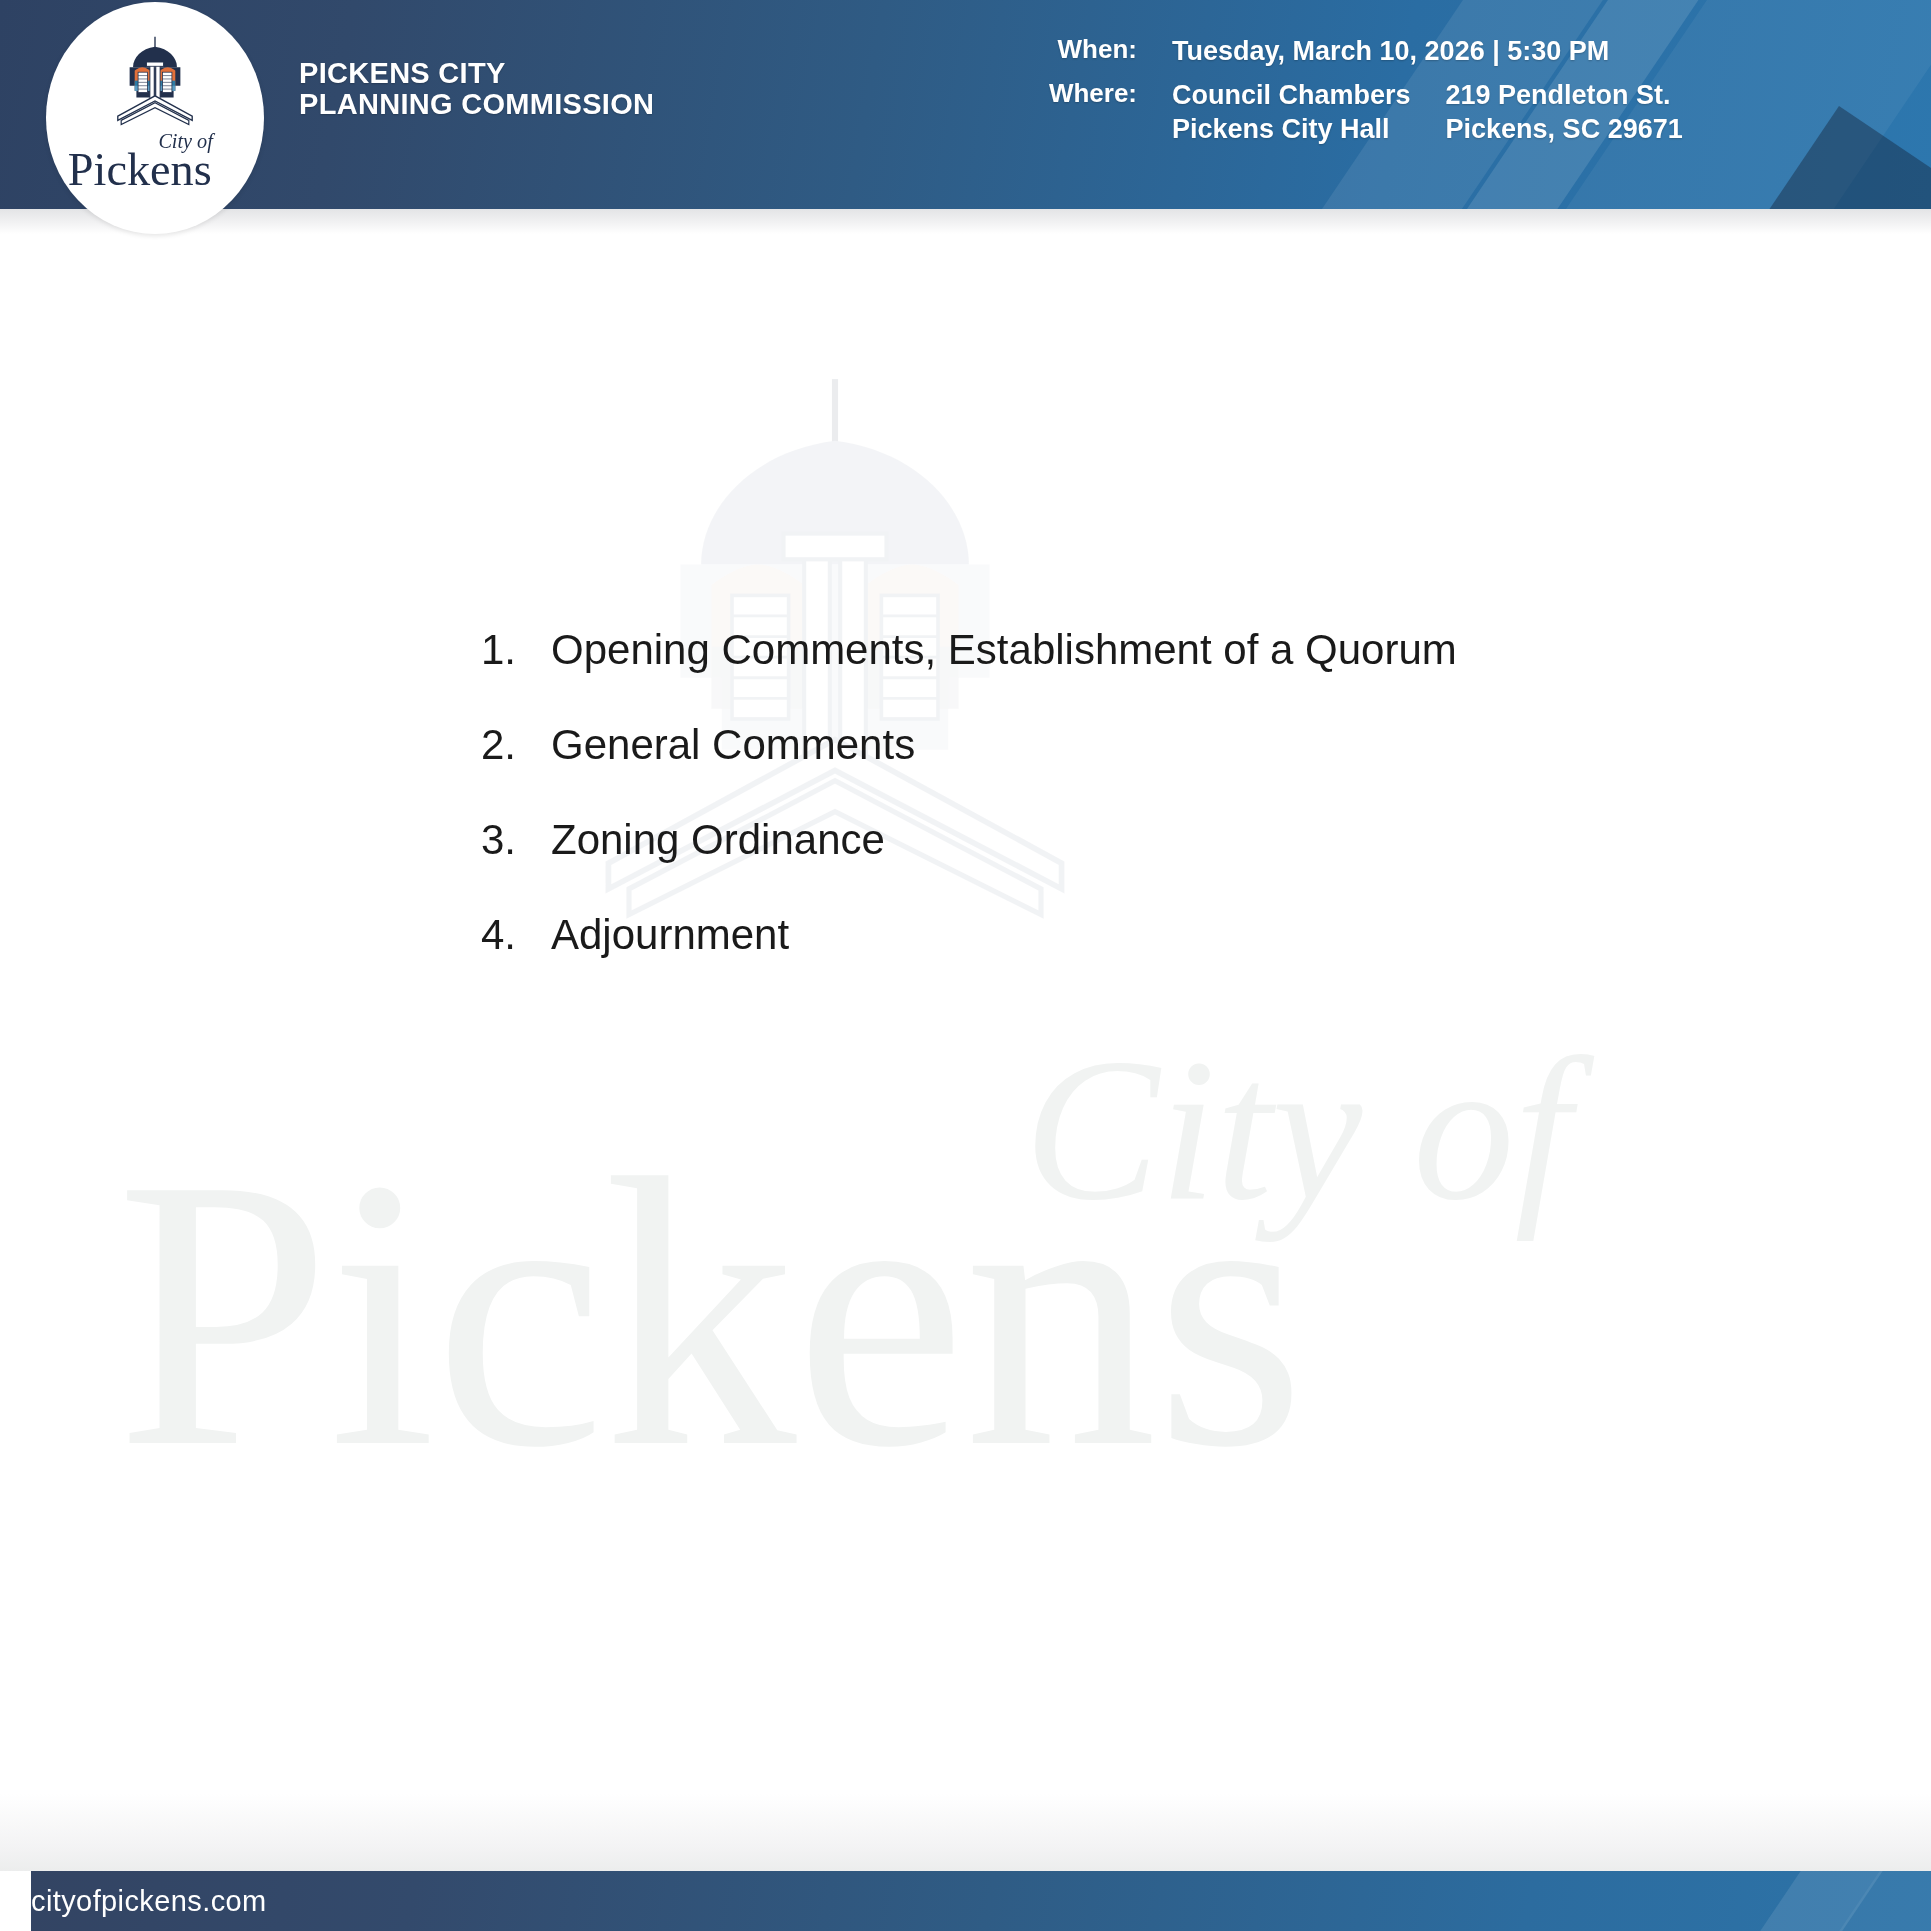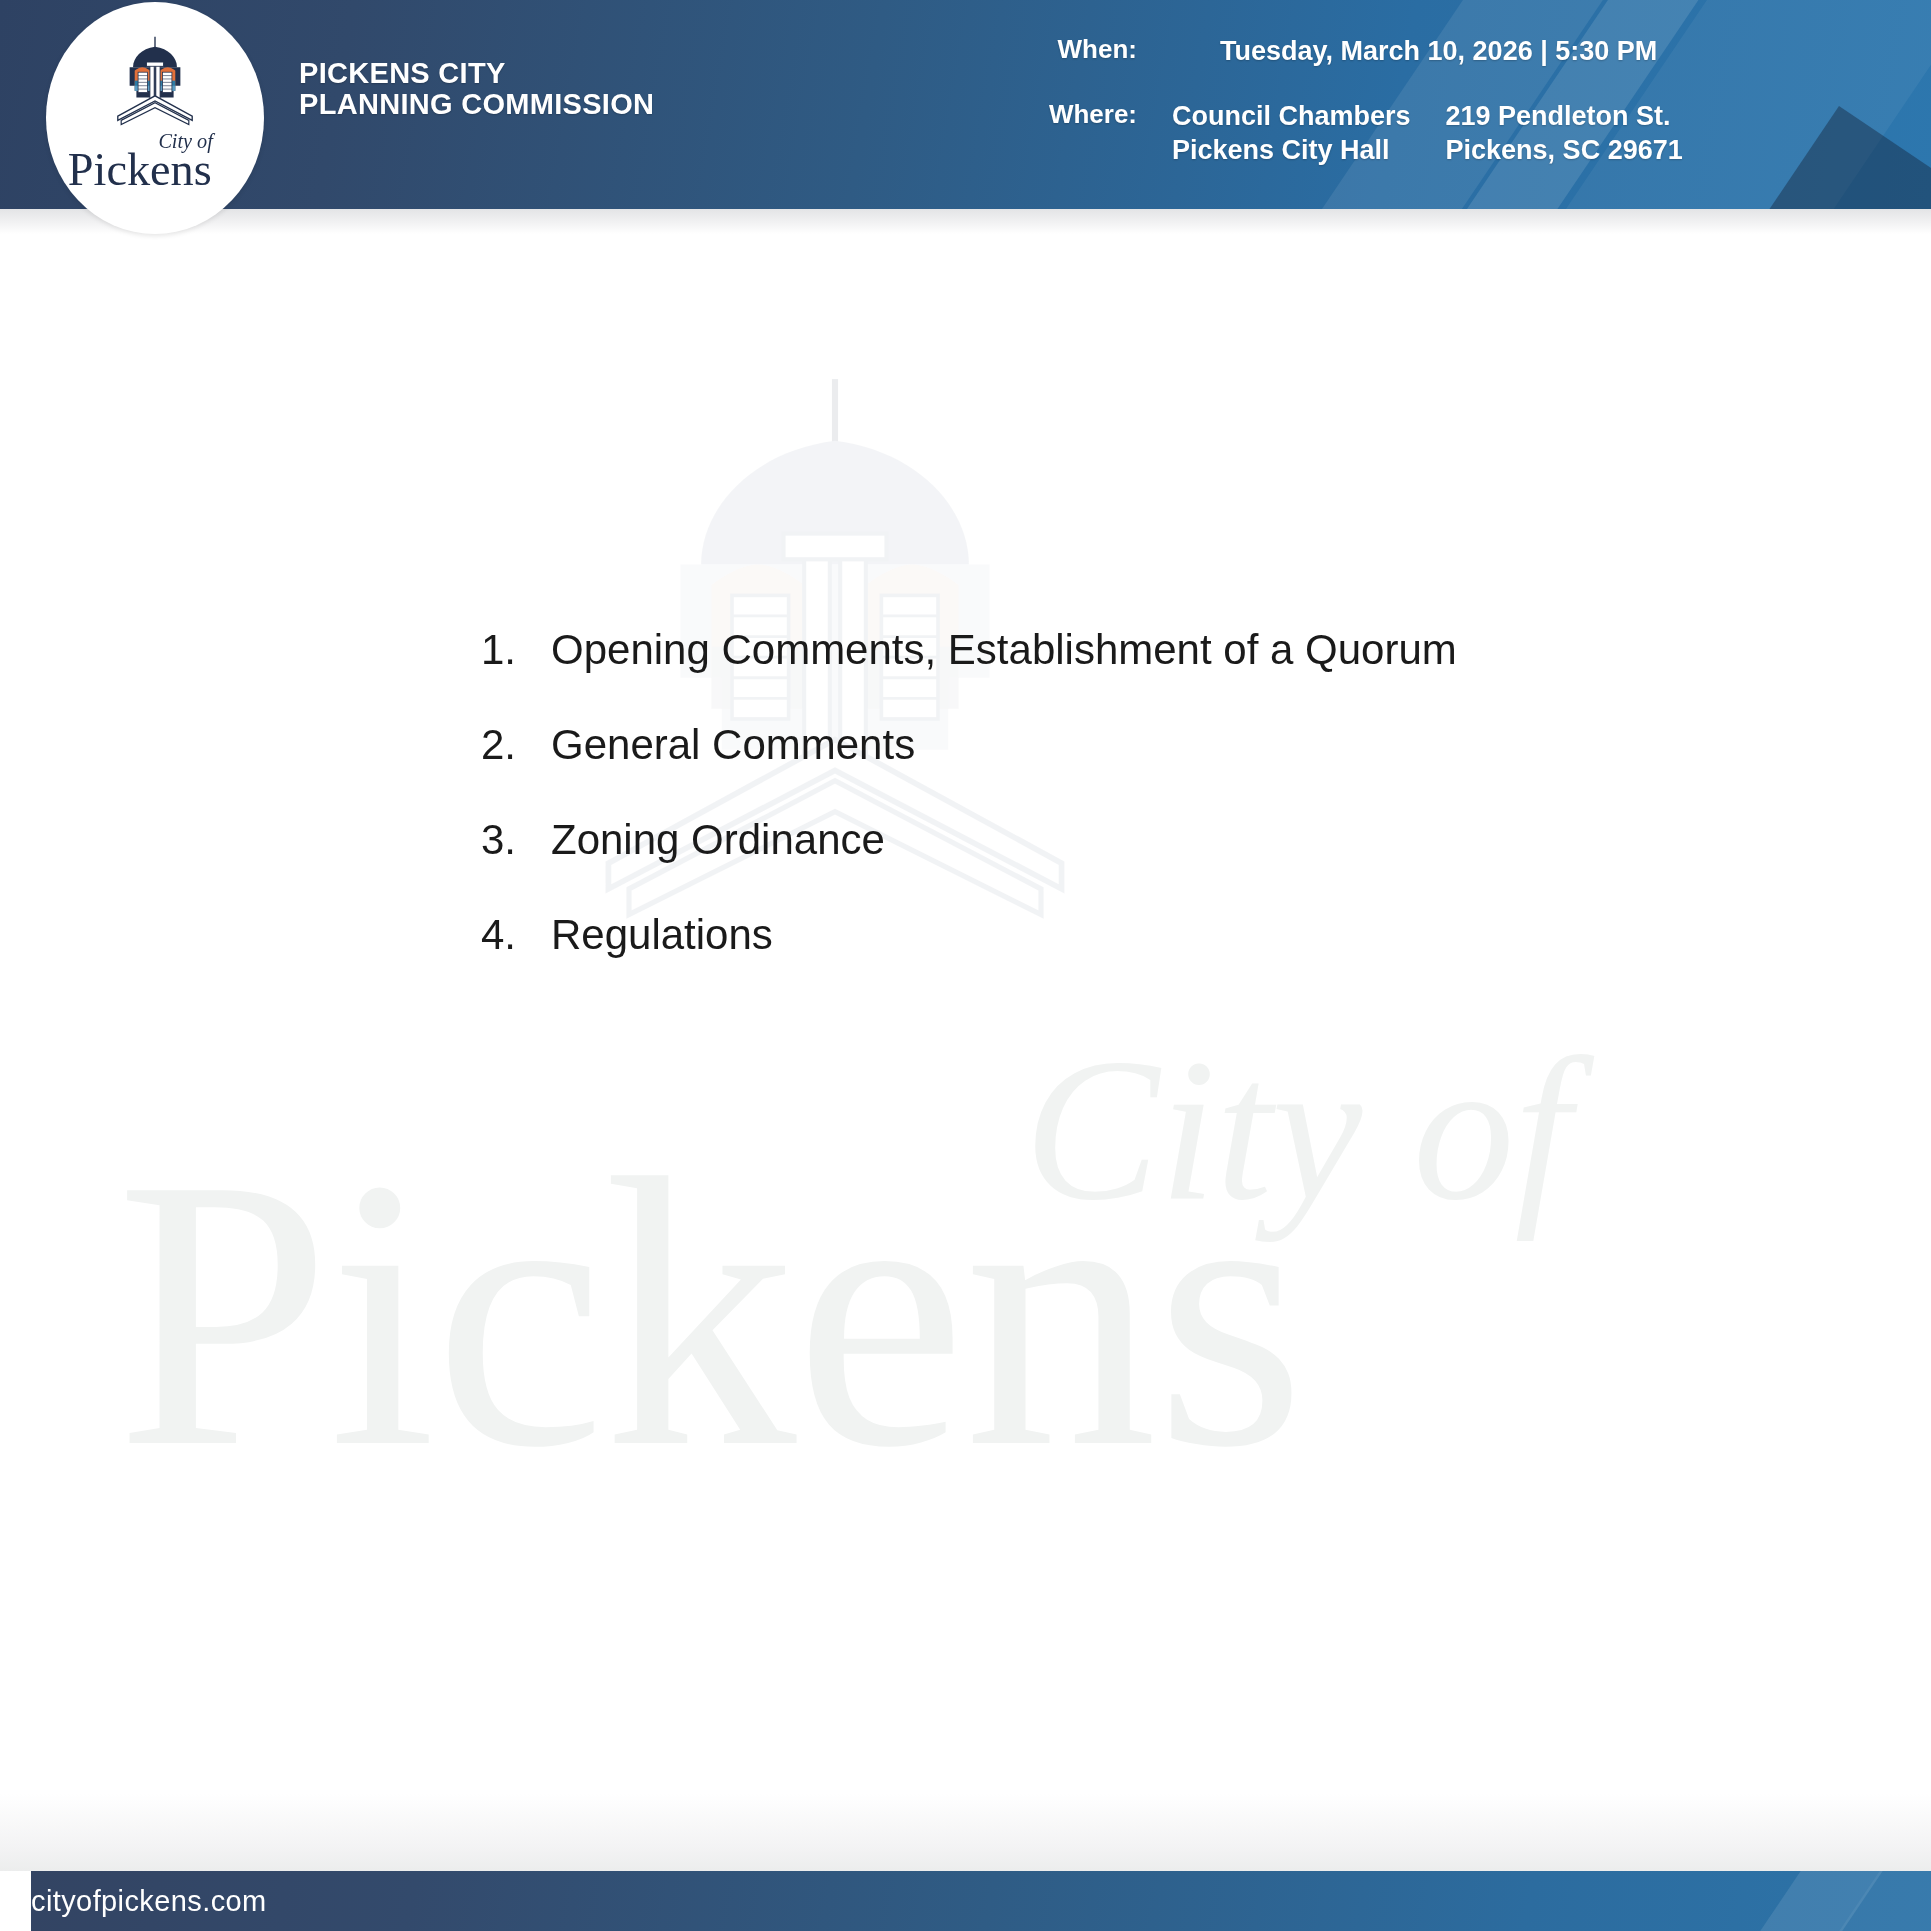--- a/index.html
+++ b/index.html
@@ -52,21 +52,21 @@
   }
   .title-block div{ white-space:nowrap; }
 
   
   .meta{
     position:absolute; left:1004px; top:35px;
     color:#ffffff; font-weight:bold;
     text-shadow:0 1px 1.9px rgba(0,0,0,0.22);
   }
   .meta-row{ display:flex; align-items:flex-start; }
-  .meta-row.when{ margin-bottom:32px;gap:48px; }
+  .meta-row.when{ margin-bottom:11px; }
   .meta-label{ width:133px; text-align:right; font-size:26px; line-height:1.1; padding-right:0; }
   .meta-values{ padding-left:35px; display:flex;align-items:center; }
   .meta-col{ font-size:27px; line-height:1.24; white-space:nowrap; }
   .meta-col.c2{ margin-left:35px; }
   .when .meta-col{ font-size:27px; }
 
   
   .under-header{
     position:absolute; left:0; top:209px; width:1931px; height:25px;
     background:linear-gradient(to bottom,#e3e4e6 0%, #f2f2f3 55%, #ffffff 100%);
@@ -275,21 +275,21 @@
     <span class="ag-body">General Comments</span>
   </li>
   <li class="agenda-item">
     <span class="ag-num">3.</span>
     <span class="ag-body">
       <span>Zoning Ordinance</span>
     </span>
   </li>
   <li class="agenda-item">
     <span class="ag-num">4.</span>
-    <span class="ag-body">Regulations</span>
+    <span class="ag-body">Adjournment</span>
   </li>
 </ol>
 
 <div class="footer-fade"></div>
 <div class="footer">
   <div class="ft-stripe fs1"></div>
   <div class="ft-stripe fs2"></div>
   <div class="footer-text">cityofpickens.com</div>
 </div>
 

